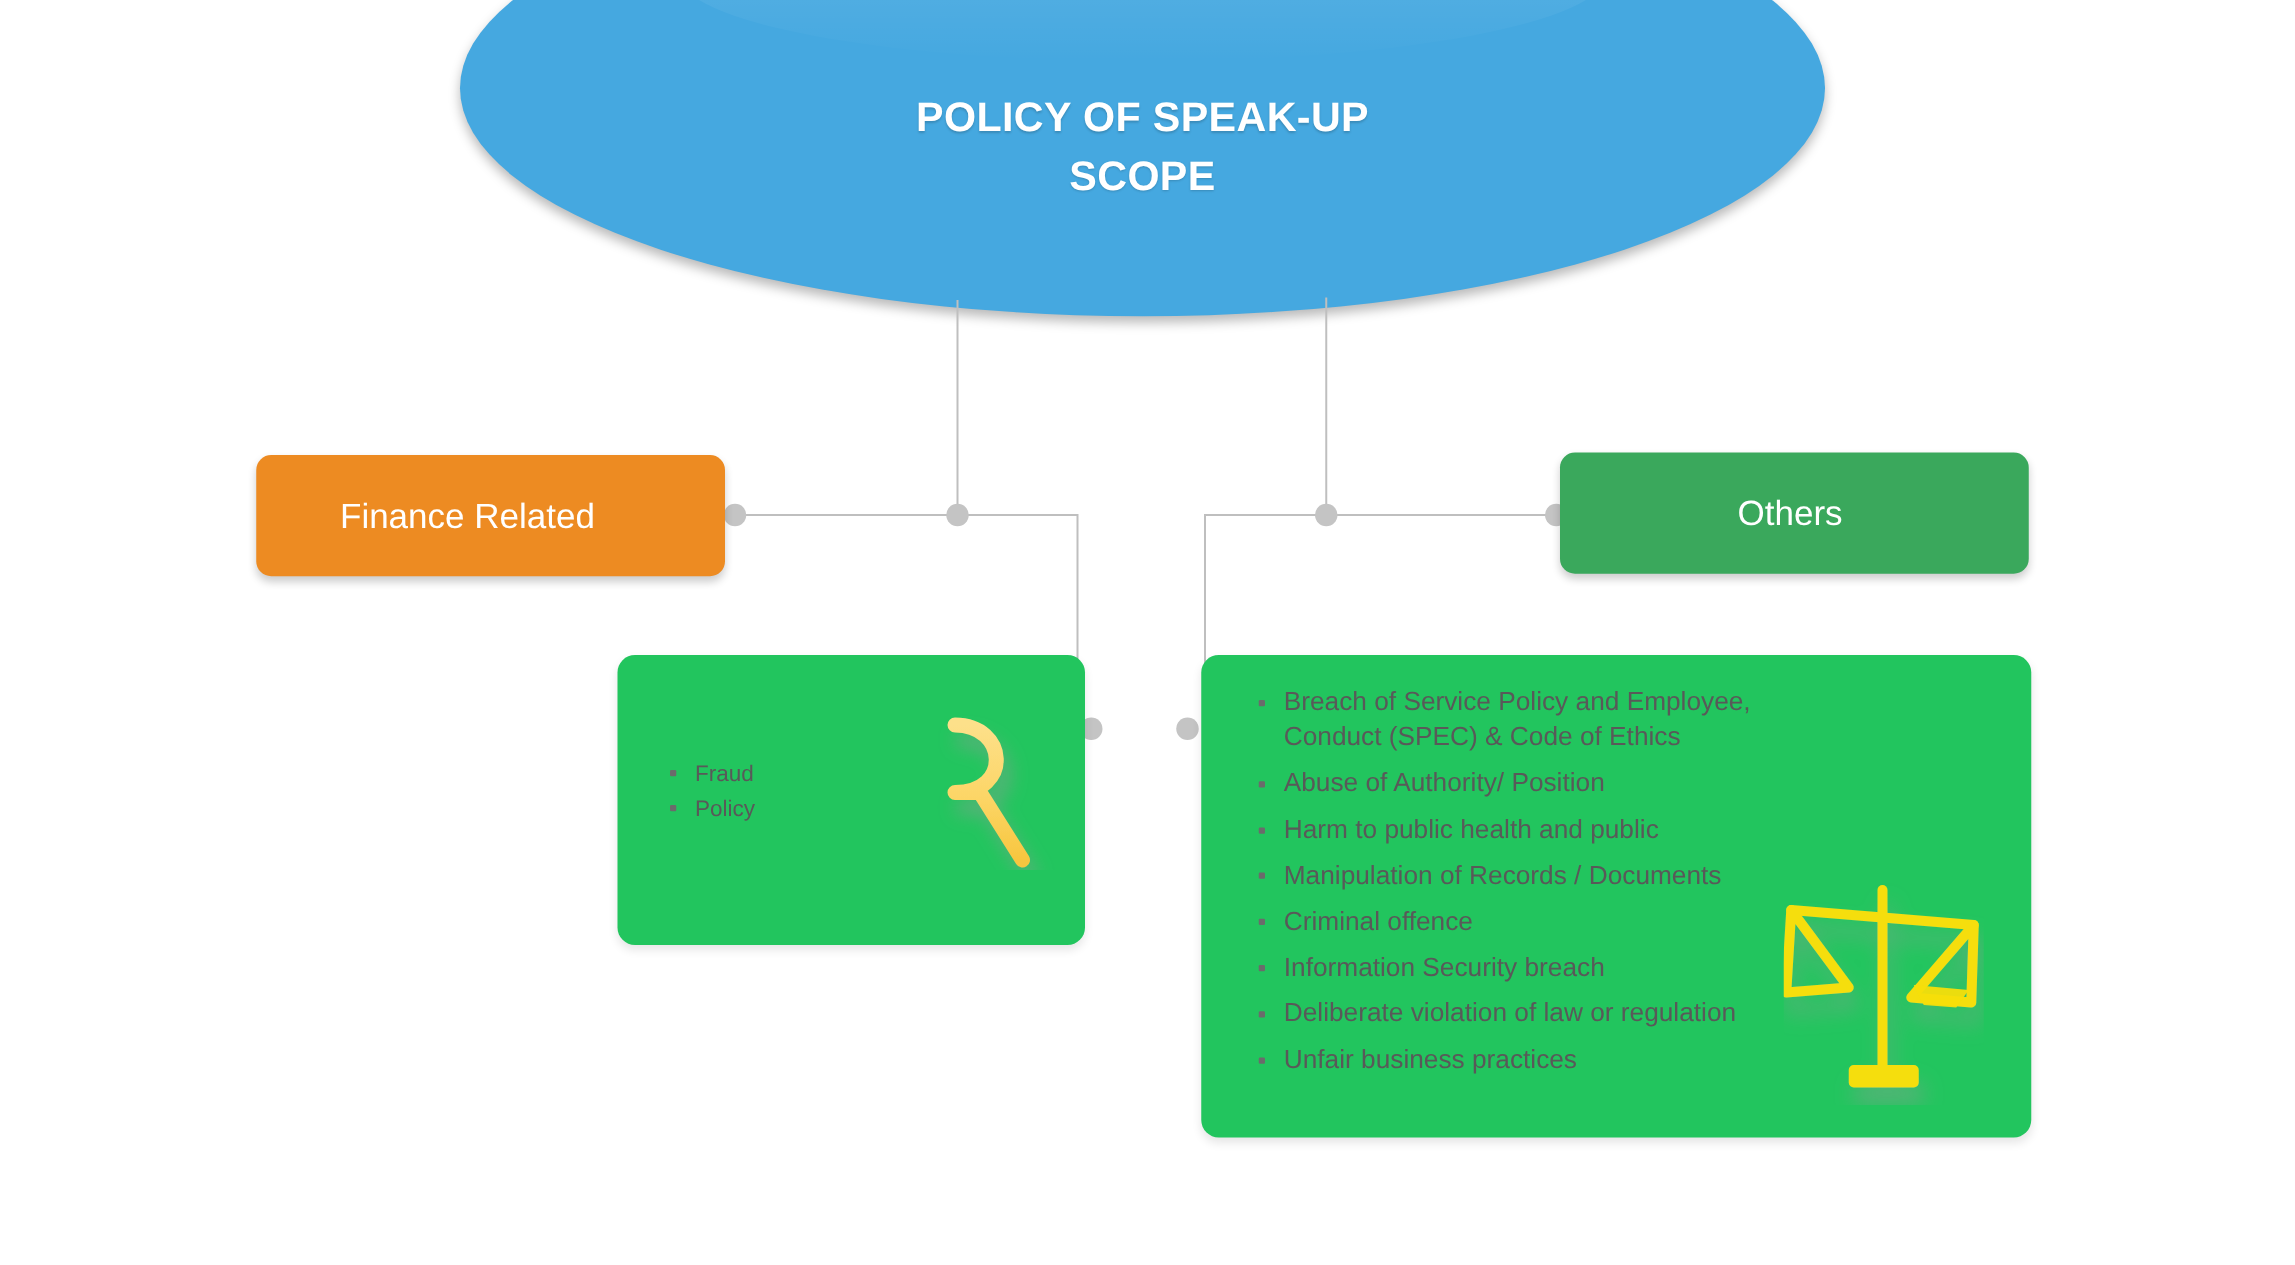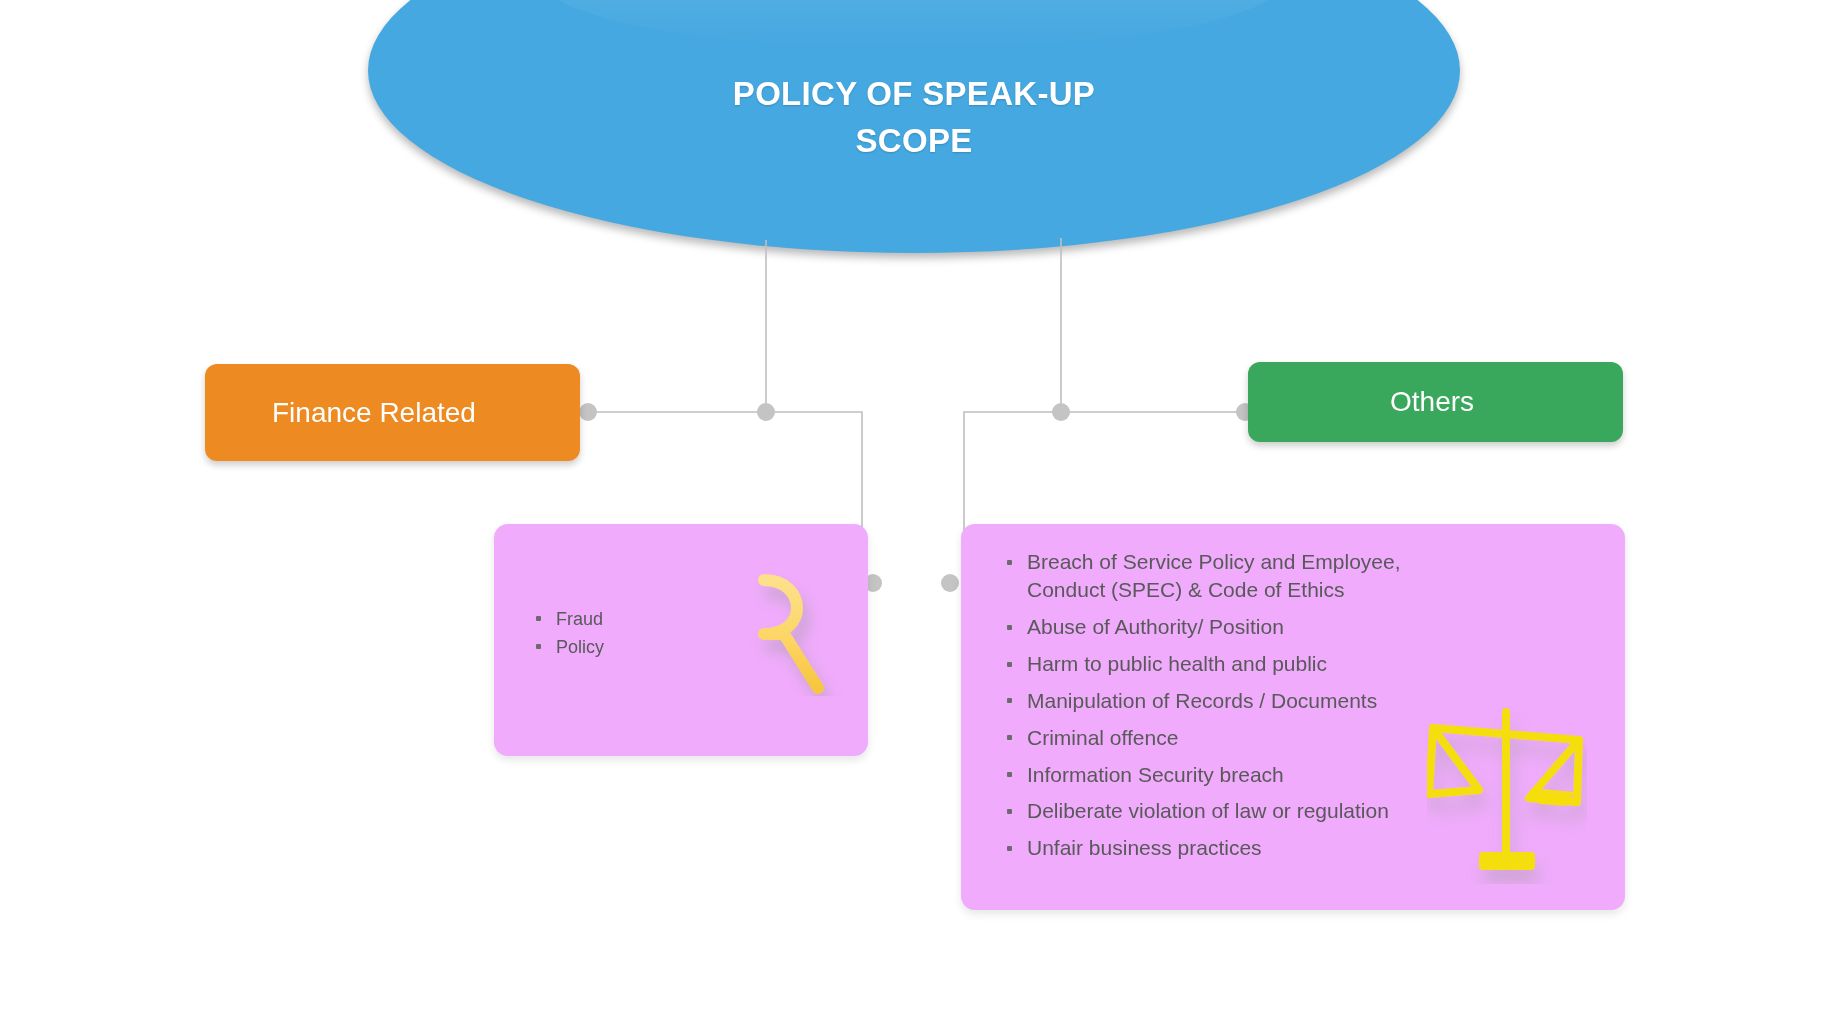--- a/index.html
+++ b/index.html
@@ -83,31 +83,31 @@
     height: 97px;
     background: #ed8b22;
     justify-content: flex-start;
     padding-left: 67px;
     box-sizing: border-box;
   }
   .pill-others {
     left: 1248px;
     top: 362px;
     width: 375px;
-    height: 80px;
+    height: 97px;
     background: #3aa85c;
     justify-content: flex-start;
     padding-left: 142px;
     box-sizing: border-box;
   }
 
   
   .card {
     position: absolute;
-    background: #f0abfc;
+    background: #22c55e;
     border-radius: 14px;
     box-shadow: 0 4px 8px rgba(0,0,0,0.10);
   }
   .card-finance {
     left: 494px;
     top: 524px;
     width: 374px;
     height: 232px;
   }
   .card-others {

